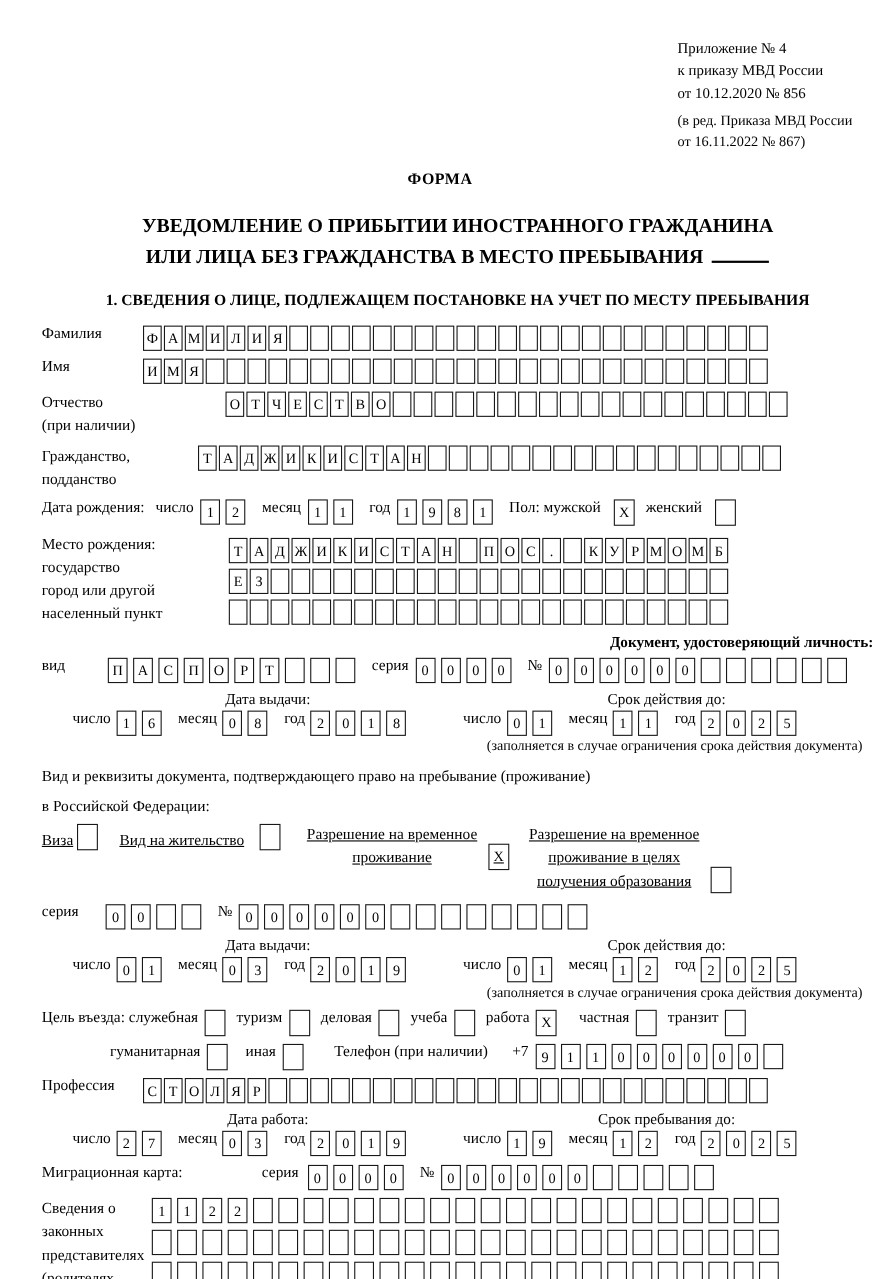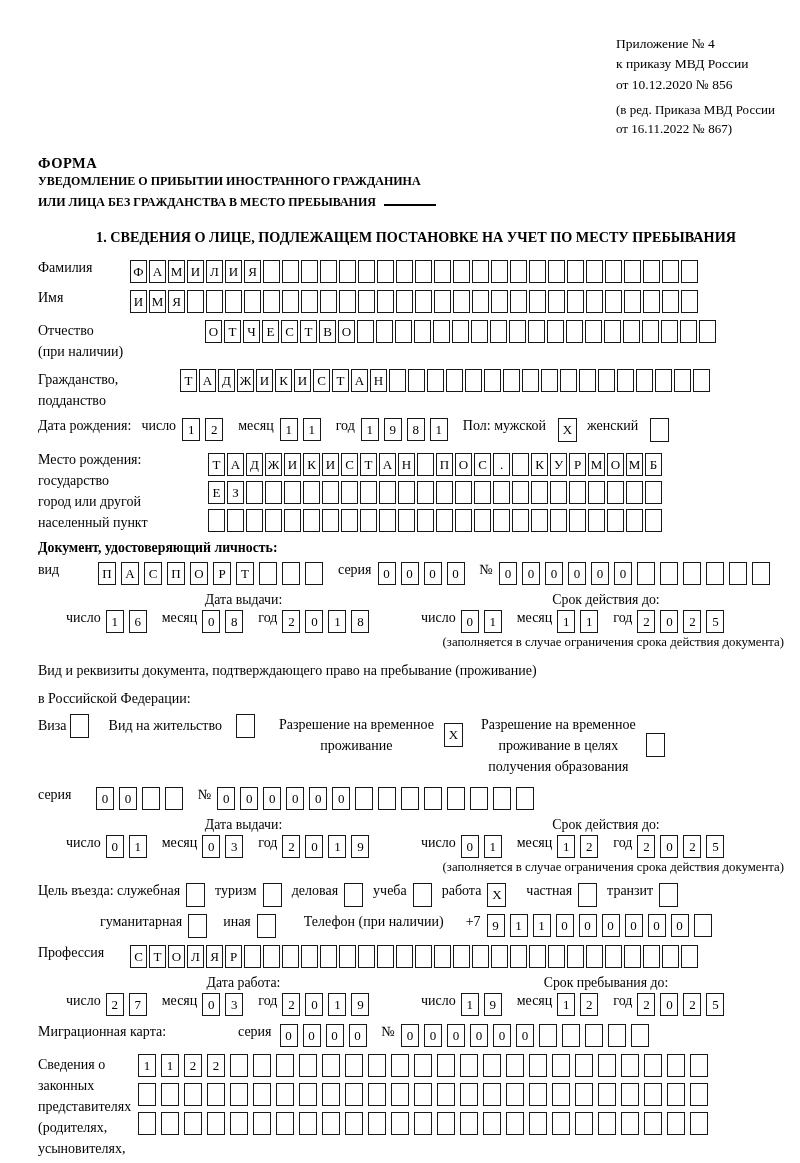--- a/index.html
+++ b/index.html
@@ -2,44 +2,44 @@
 <html><head>
 <meta charset="utf-8">
 <style>
   html,body{margin:0;padding:0;background:#fff;}
   .page{width:800px;height:1163px;box-sizing:border-box;padding:34px 6px 6px 38px;
         font-family:"Liberation Serif","DejaVu Serif",serif;font-size:14px;color:#000;
         position:relative;overflow:hidden;background:#fff;}
   .header{margin-left:578px;font-size:13.5px;line-height:1.5;}
   .header .amend{font-size:13px;}
   .header .amend.first{margin-top:5px;}
-  .forma{margin:16px 32px 0 0;text-align:left;font-weight:700;font-size:14.5px;letter-spacing:.5px;}
-  .title{text-align:left;font-weight:700;font-size:12px;line-height:1.55;}
+  .forma{margin:16px 32px 0 0;text-align:center;font-weight:700;font-size:14.5px;letter-spacing:.5px;}
+  .title{margin-top:20px;text-align:center;font-weight:700;font-size:18px;line-height:1.55;}
   .blank{display:inline-block;width:52px;border-bottom:2px solid #000;height:14px;margin-left:8px;}
   .sec1{margin-top:17px;margin-bottom:14px;text-align:center;font-weight:700;font-size:14.2px;}
   .row{display:flex;align-items:flex-start;margin-bottom:7px;}
   .lbl{flex:none;}
   .ml{white-space:pre-line;line-height:1.5;}
   .cells{display:flex;flex:none;}
   .cell,.cb{display:inline-block;flex:none;box-sizing:content-box;width:15px;height:21px;line-height:21px;
         border:1.6px solid #181818;margin-right:2px;text-align:center;font-size:13px;vertical-align:top;background:#fff;}
   .g .cell{width:16px;margin-right:5px;}
   .cb{width:17px;height:22px;line-height:22px;margin:0 0 0 6px;}
   .w92{width:92px;}.w142{width:142px;}.w167{width:167px;}.w170{width:170px;}.w100{width:100px;}
   .inl{margin:0 6px 0 10px;}
-  .dochead{text-align:left;font-weight:700;font-size:13.8px;margin:2px 0 6px 0;}
+  .dochead{text-align:right;font-weight:700;font-size:13.8px;margin:2px 0 6px 0;}
   .drow{display:flex;margin-bottom:2px;}
   .dg{flex:none;}
   .dg-t{text-align:center;font-size:13.8px;margin-bottom:2px;}
   .dg-f{display:flex;align-items:flex-start;}
   .dg-f .dlbl{margin:0 5px 0 10px;}
   .dg-f .dlbl.first{margin-left:0;}
   .note{text-align:right;font-size:12.8px;margin:1px 10px 8px 0;}
   .para{line-height:1.85;margin-bottom:2px;}
-  .chkitem{display:flex;align-items:center;flex:none;}
+  .chkitem{display:flex;align-items:flex-end;flex:none;text-decoration:underline;}
   .chkitem .ctr{text-align:center;}
   .mt4{margin-top:4px;}
 </style>
 </head>
 <body>
 
 <div class="page">
 
   <div class="header">
     <div>Приложение № 4</div>

